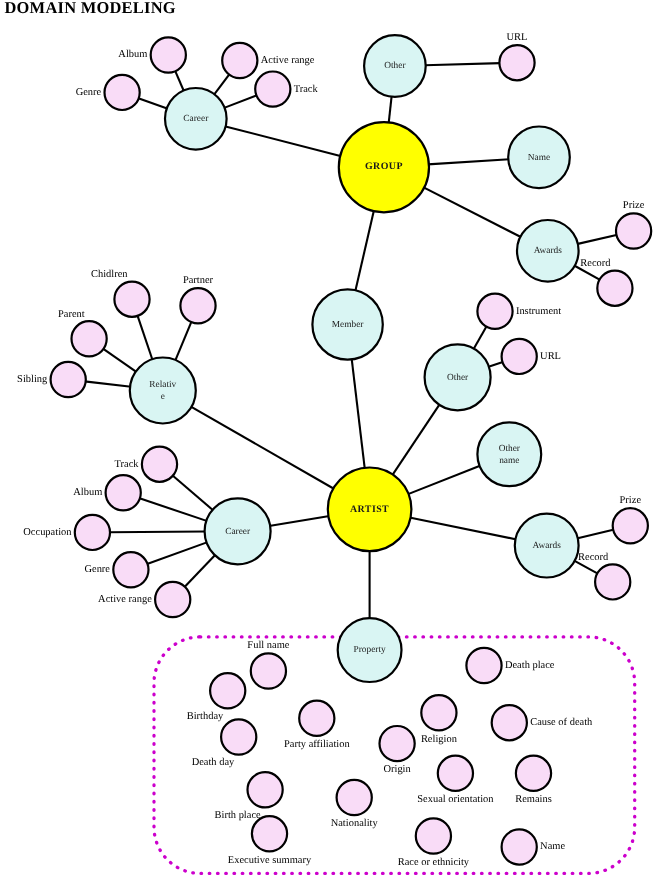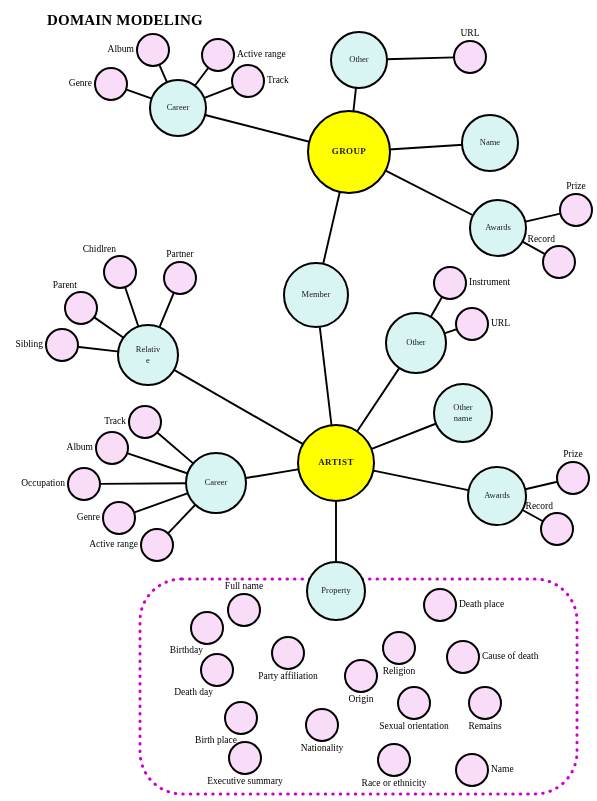--- a/index.html
+++ b/index.html
@@ -10,28 +10,27 @@
   body {
     font-family: "Liberation Serif", serif;
     width: 597px;
     height: 801px;
     overflow: hidden;
     position: relative;
   }
   #page-title {
     position: absolute;
     left: 4px;
-    top: 12px;
+    top: 0px;
     font-family: "Liberation Serif", serif;
     font-weight: bold;
     font-size: 15px;
     letter-spacing: 0.2px;
     color: #000000;
     white-space: nowrap;
-    margin-left: 43px;
   }
   #diagram {
     position: absolute;
     left: 0;
     top: 0;
     width: 597px;
     height: 801px;
   }
   .edge {
     stroke: #000000;

